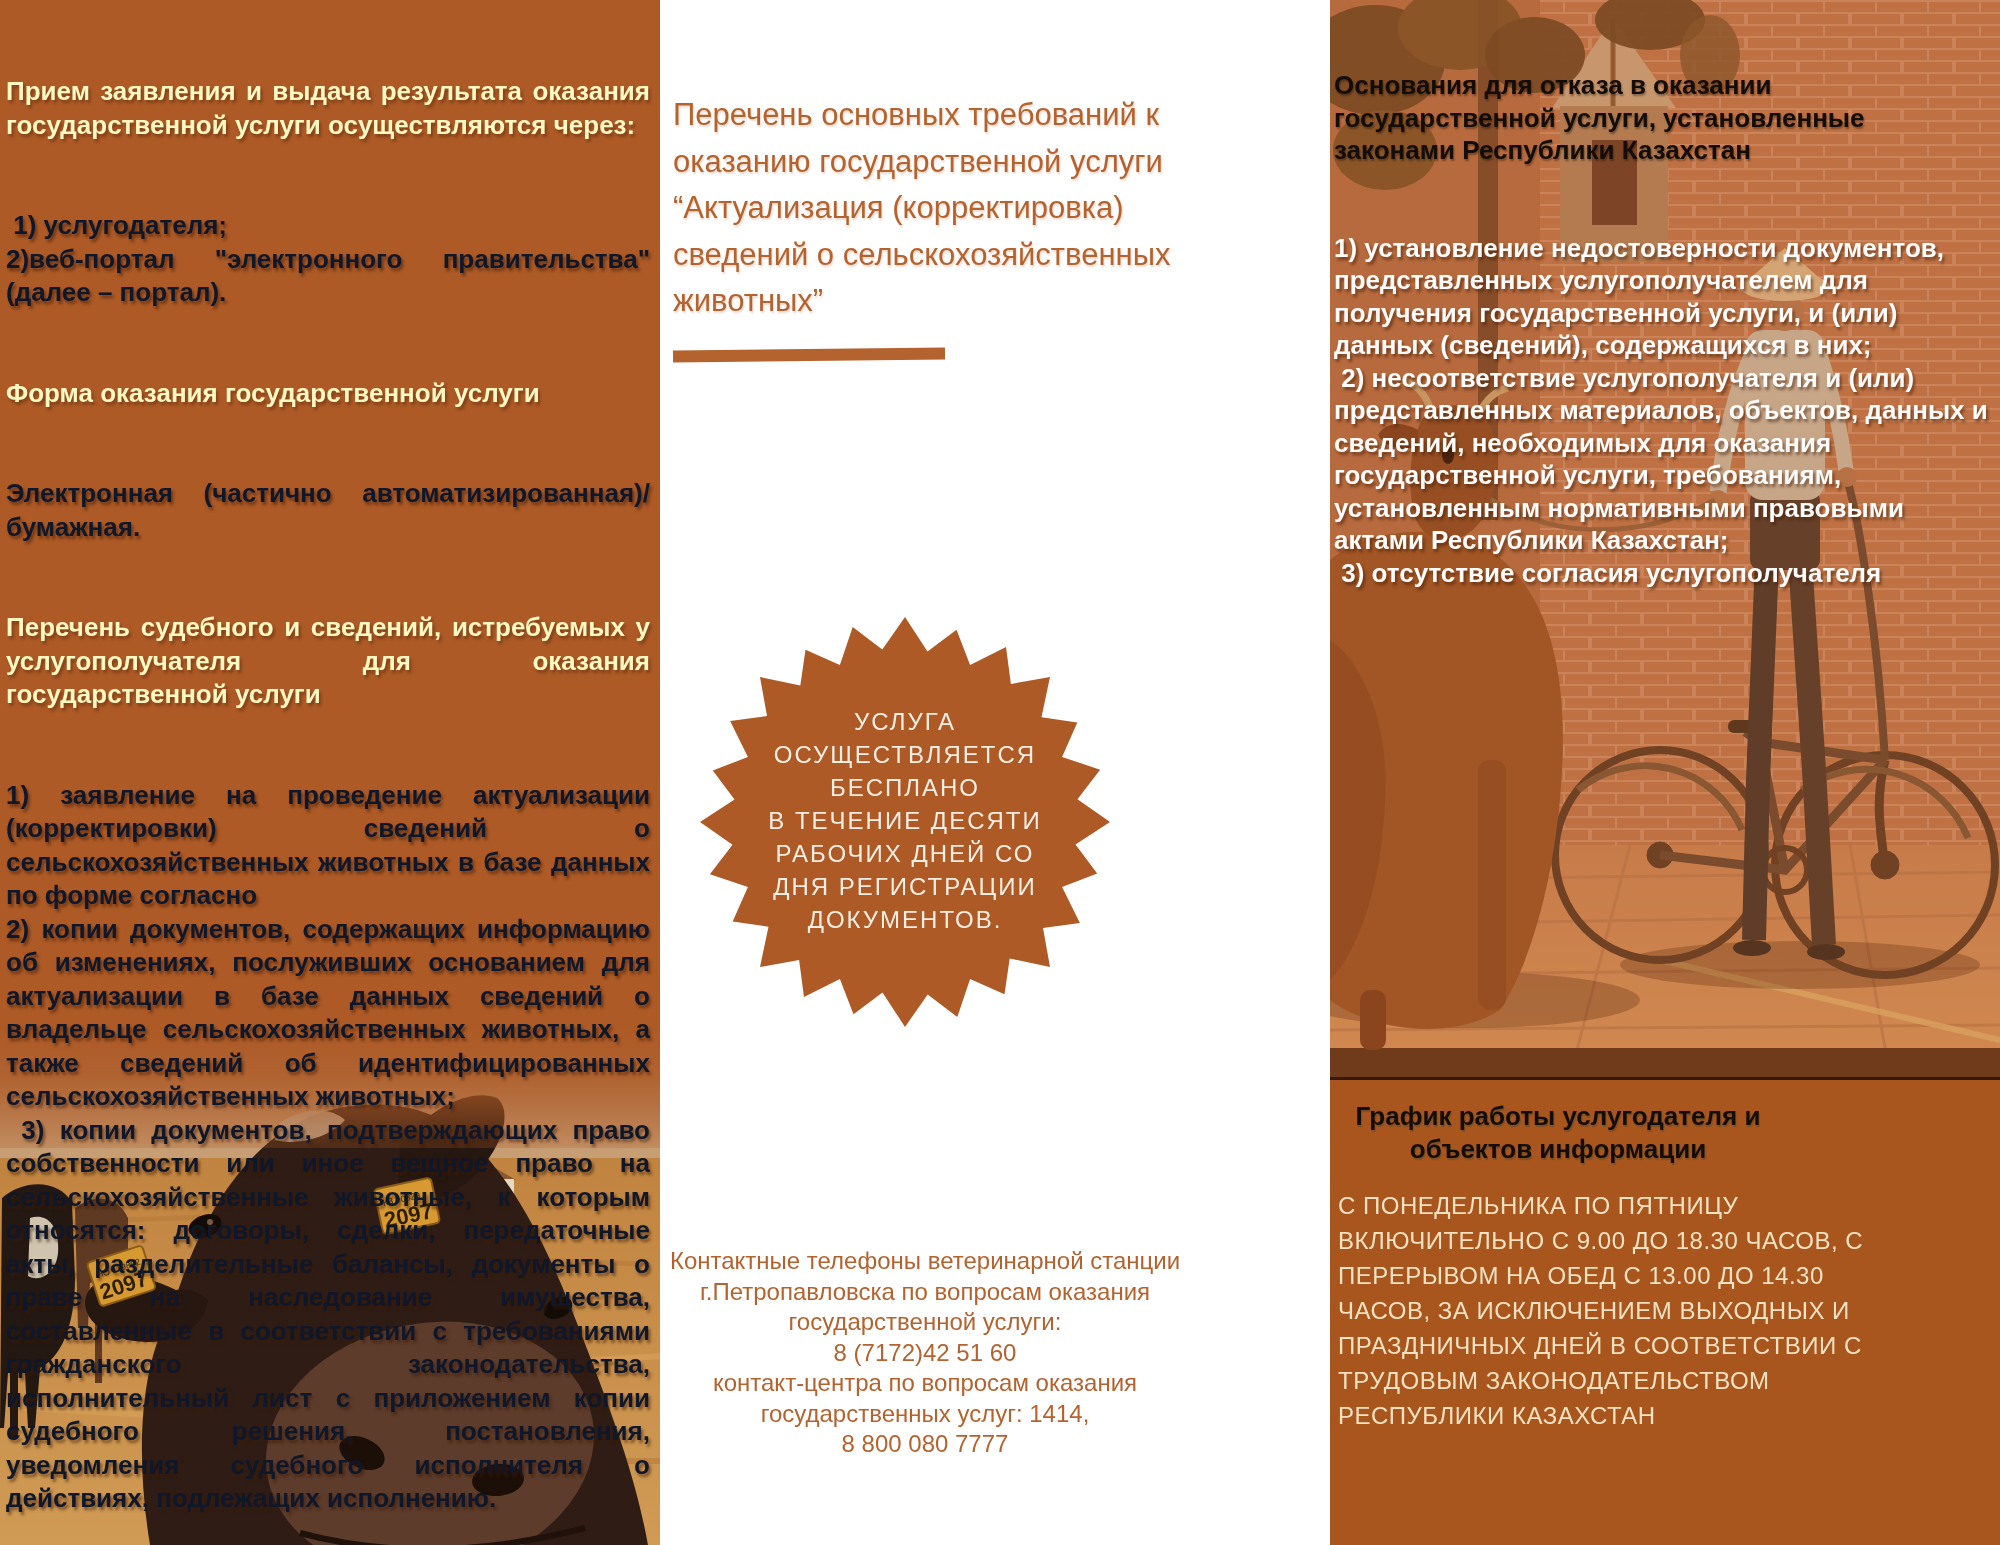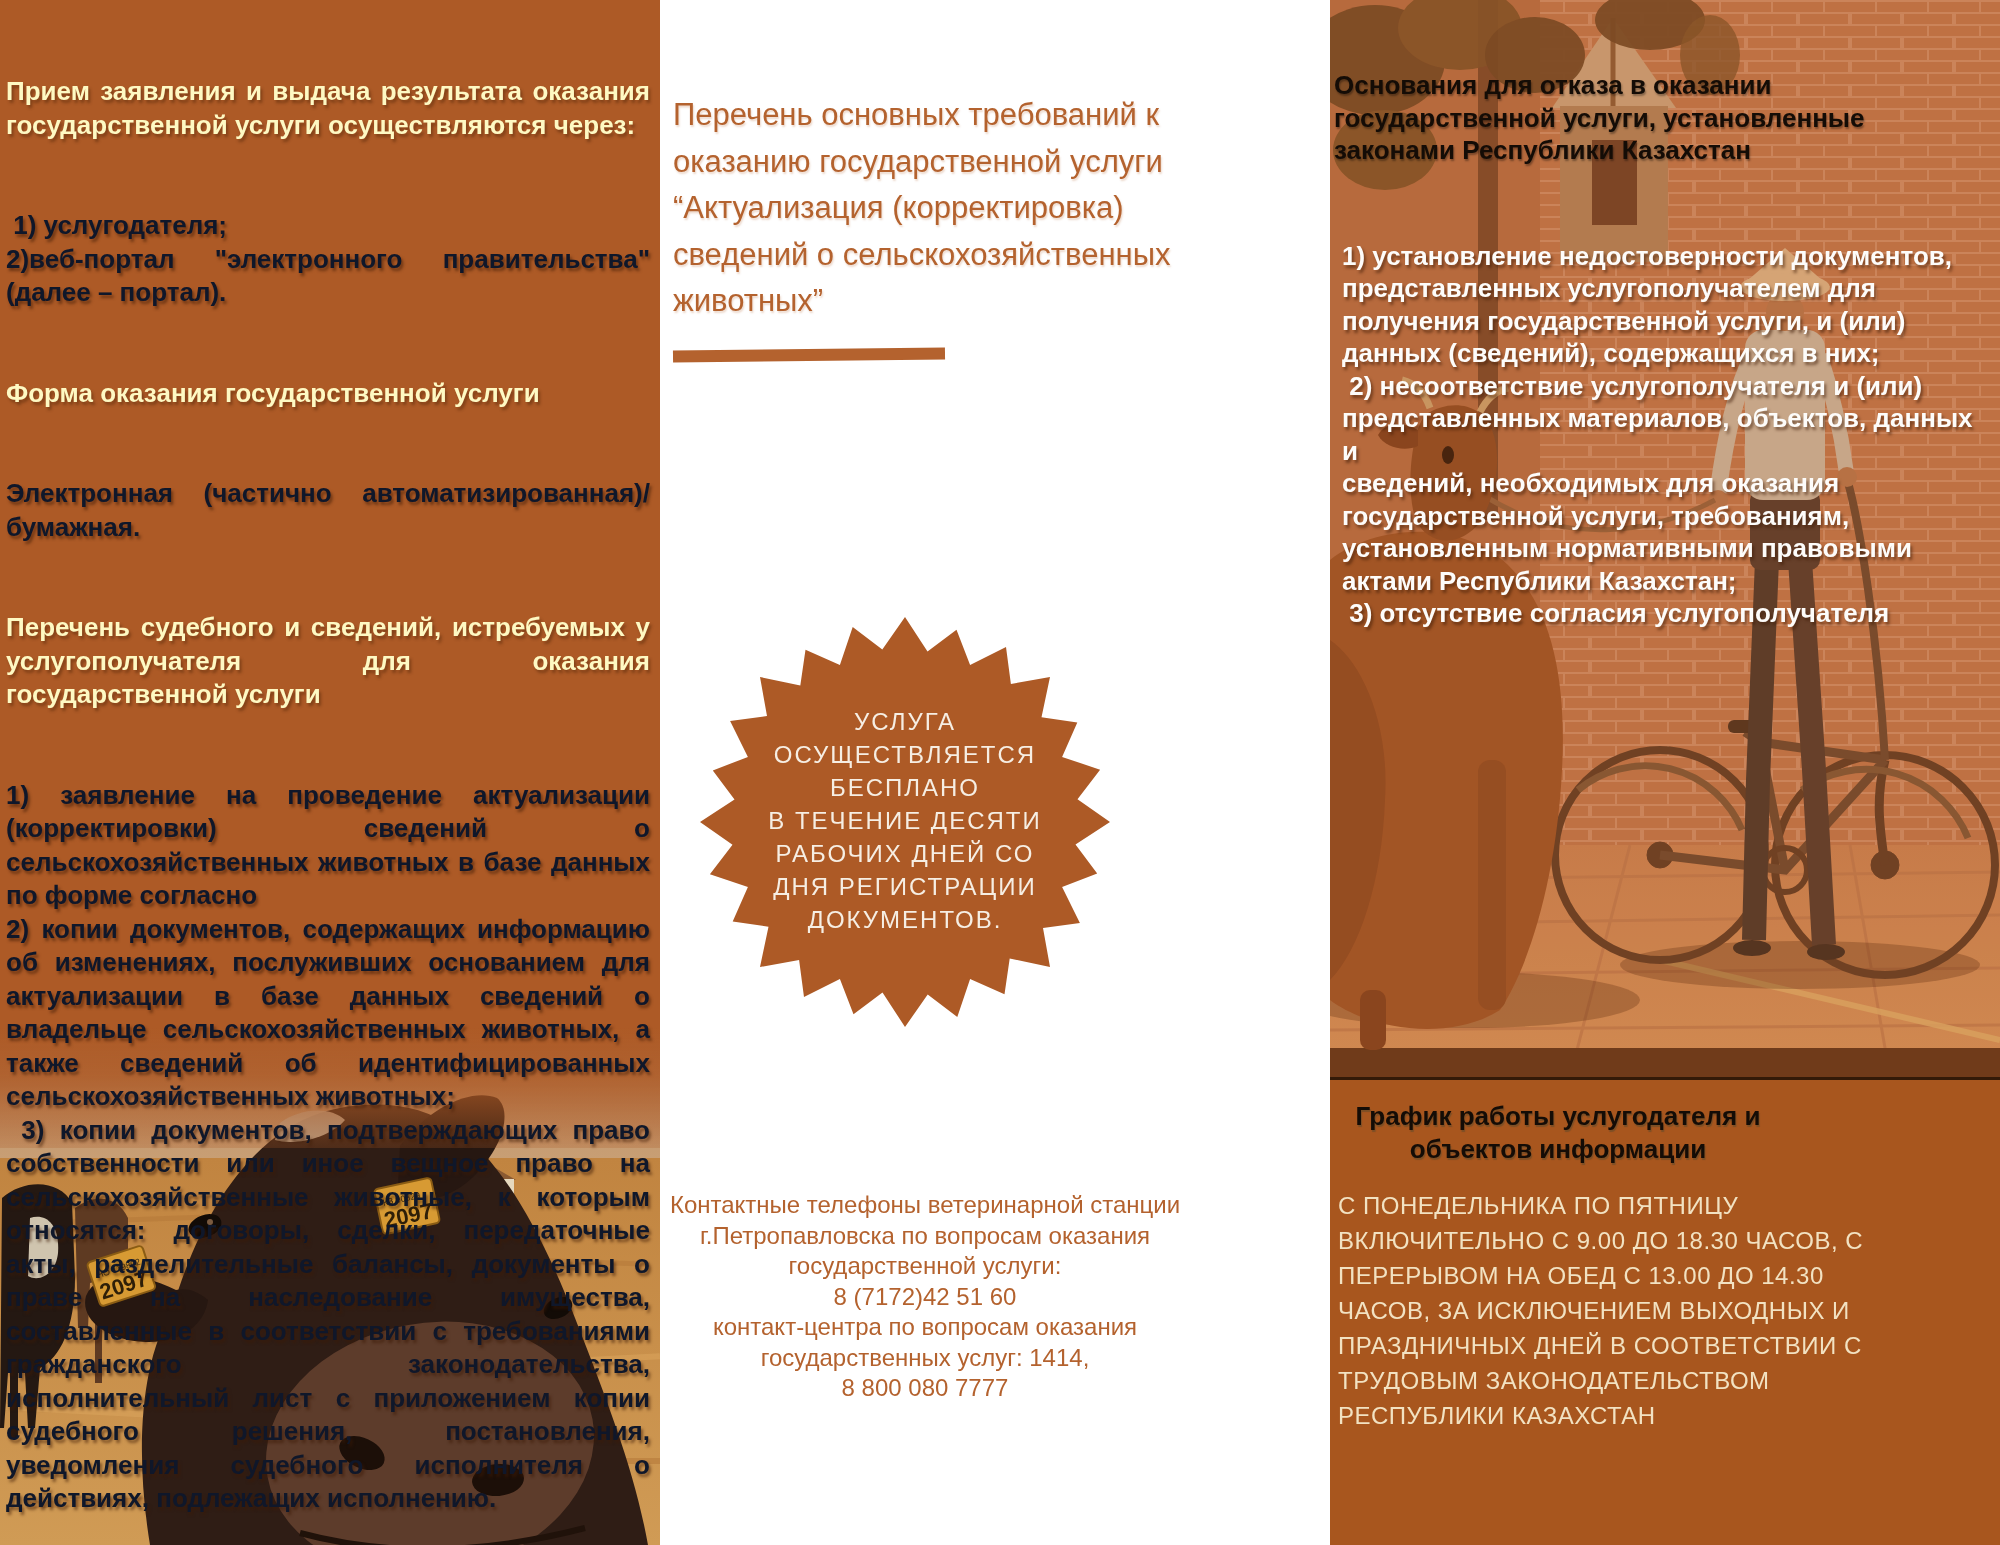--- a/index.html
+++ b/index.html
@@ -20,30 +20,30 @@
   
   .center-title{position:absolute;left:673px;top:92px;width:650px;
         font-size:31px;line-height:46.5px;color:#b4622e;white-space:pre-line;
         text-shadow:1px 2px 2px rgba(180,98,46,.25);}
   .center-divider{position:absolute;left:673px;top:349px;width:272px;height:12px;
         background:#b4622e;transform:rotate(-.6deg);}
   .badge{position:absolute;left:700px;top:617px;width:410px;height:410px;}
   .badge svg{position:absolute;left:0;top:0;}
   .badge-text{position:absolute;left:0;top:88px;width:410px;text-align:center;
         color:#f6eee3;font-size:24px;line-height:33px;letter-spacing:2px;white-space:pre-line;}
-  .contacts{position:absolute;left:660px;top:1190px;width:530px;text-align:center;
+  .contacts{position:absolute;left:660px;top:1246px;width:530px;text-align:center;
         color:#b4622e;font-size:24px;line-height:30.5px;white-space:pre-line;}
 
   
   .right-panel{position:absolute;left:1330px;top:0;width:670px;height:1145px;}
   .right-photo{position:absolute;left:0;top:0;width:670px;height:1077px;}
   .right-text{position:absolute;left:0;top:4px;width:664px;padding-left:4px;z-index:3;
         font-weight:bold;font-size:26px;line-height:32.5px;white-space:pre-wrap;}
   .right-text .rt-heading{margin:0;color:#140c06;text-shadow:1px 2px 2px rgba(0,0,0,.35);}
-  .right-text .rt-body{margin:8px;color:#fdfcfa;text-shadow:2px 3px 3px rgba(60,25,5,.55);}
+  .right-text .rt-body{margin:0;color:#fdfcfa;text-shadow:2px 3px 3px rgba(60,25,5,.55);}
   .schedule-card{position:absolute;left:0;top:1077px;width:670px;height:468px;background:#a8561e;
         box-sizing:border-box;padding:20px 4px 0 8px;border-top:3px solid #331a08;}
   .schedule-heading{width:440px;margin:0 auto 0 0;text-align:center;
         font-weight:bold;font-size:26px;line-height:33px;color:#140c06;white-space:pre-line;
         text-shadow:1px 2px 1px rgba(0,60,60,.25);}
   .schedule-body{margin-top:22px;color:#f2e2c2;font-size:24px;line-height:35px;
         letter-spacing:.5px;white-space:pre-line;}
 </style>
 </head>
 <body>

